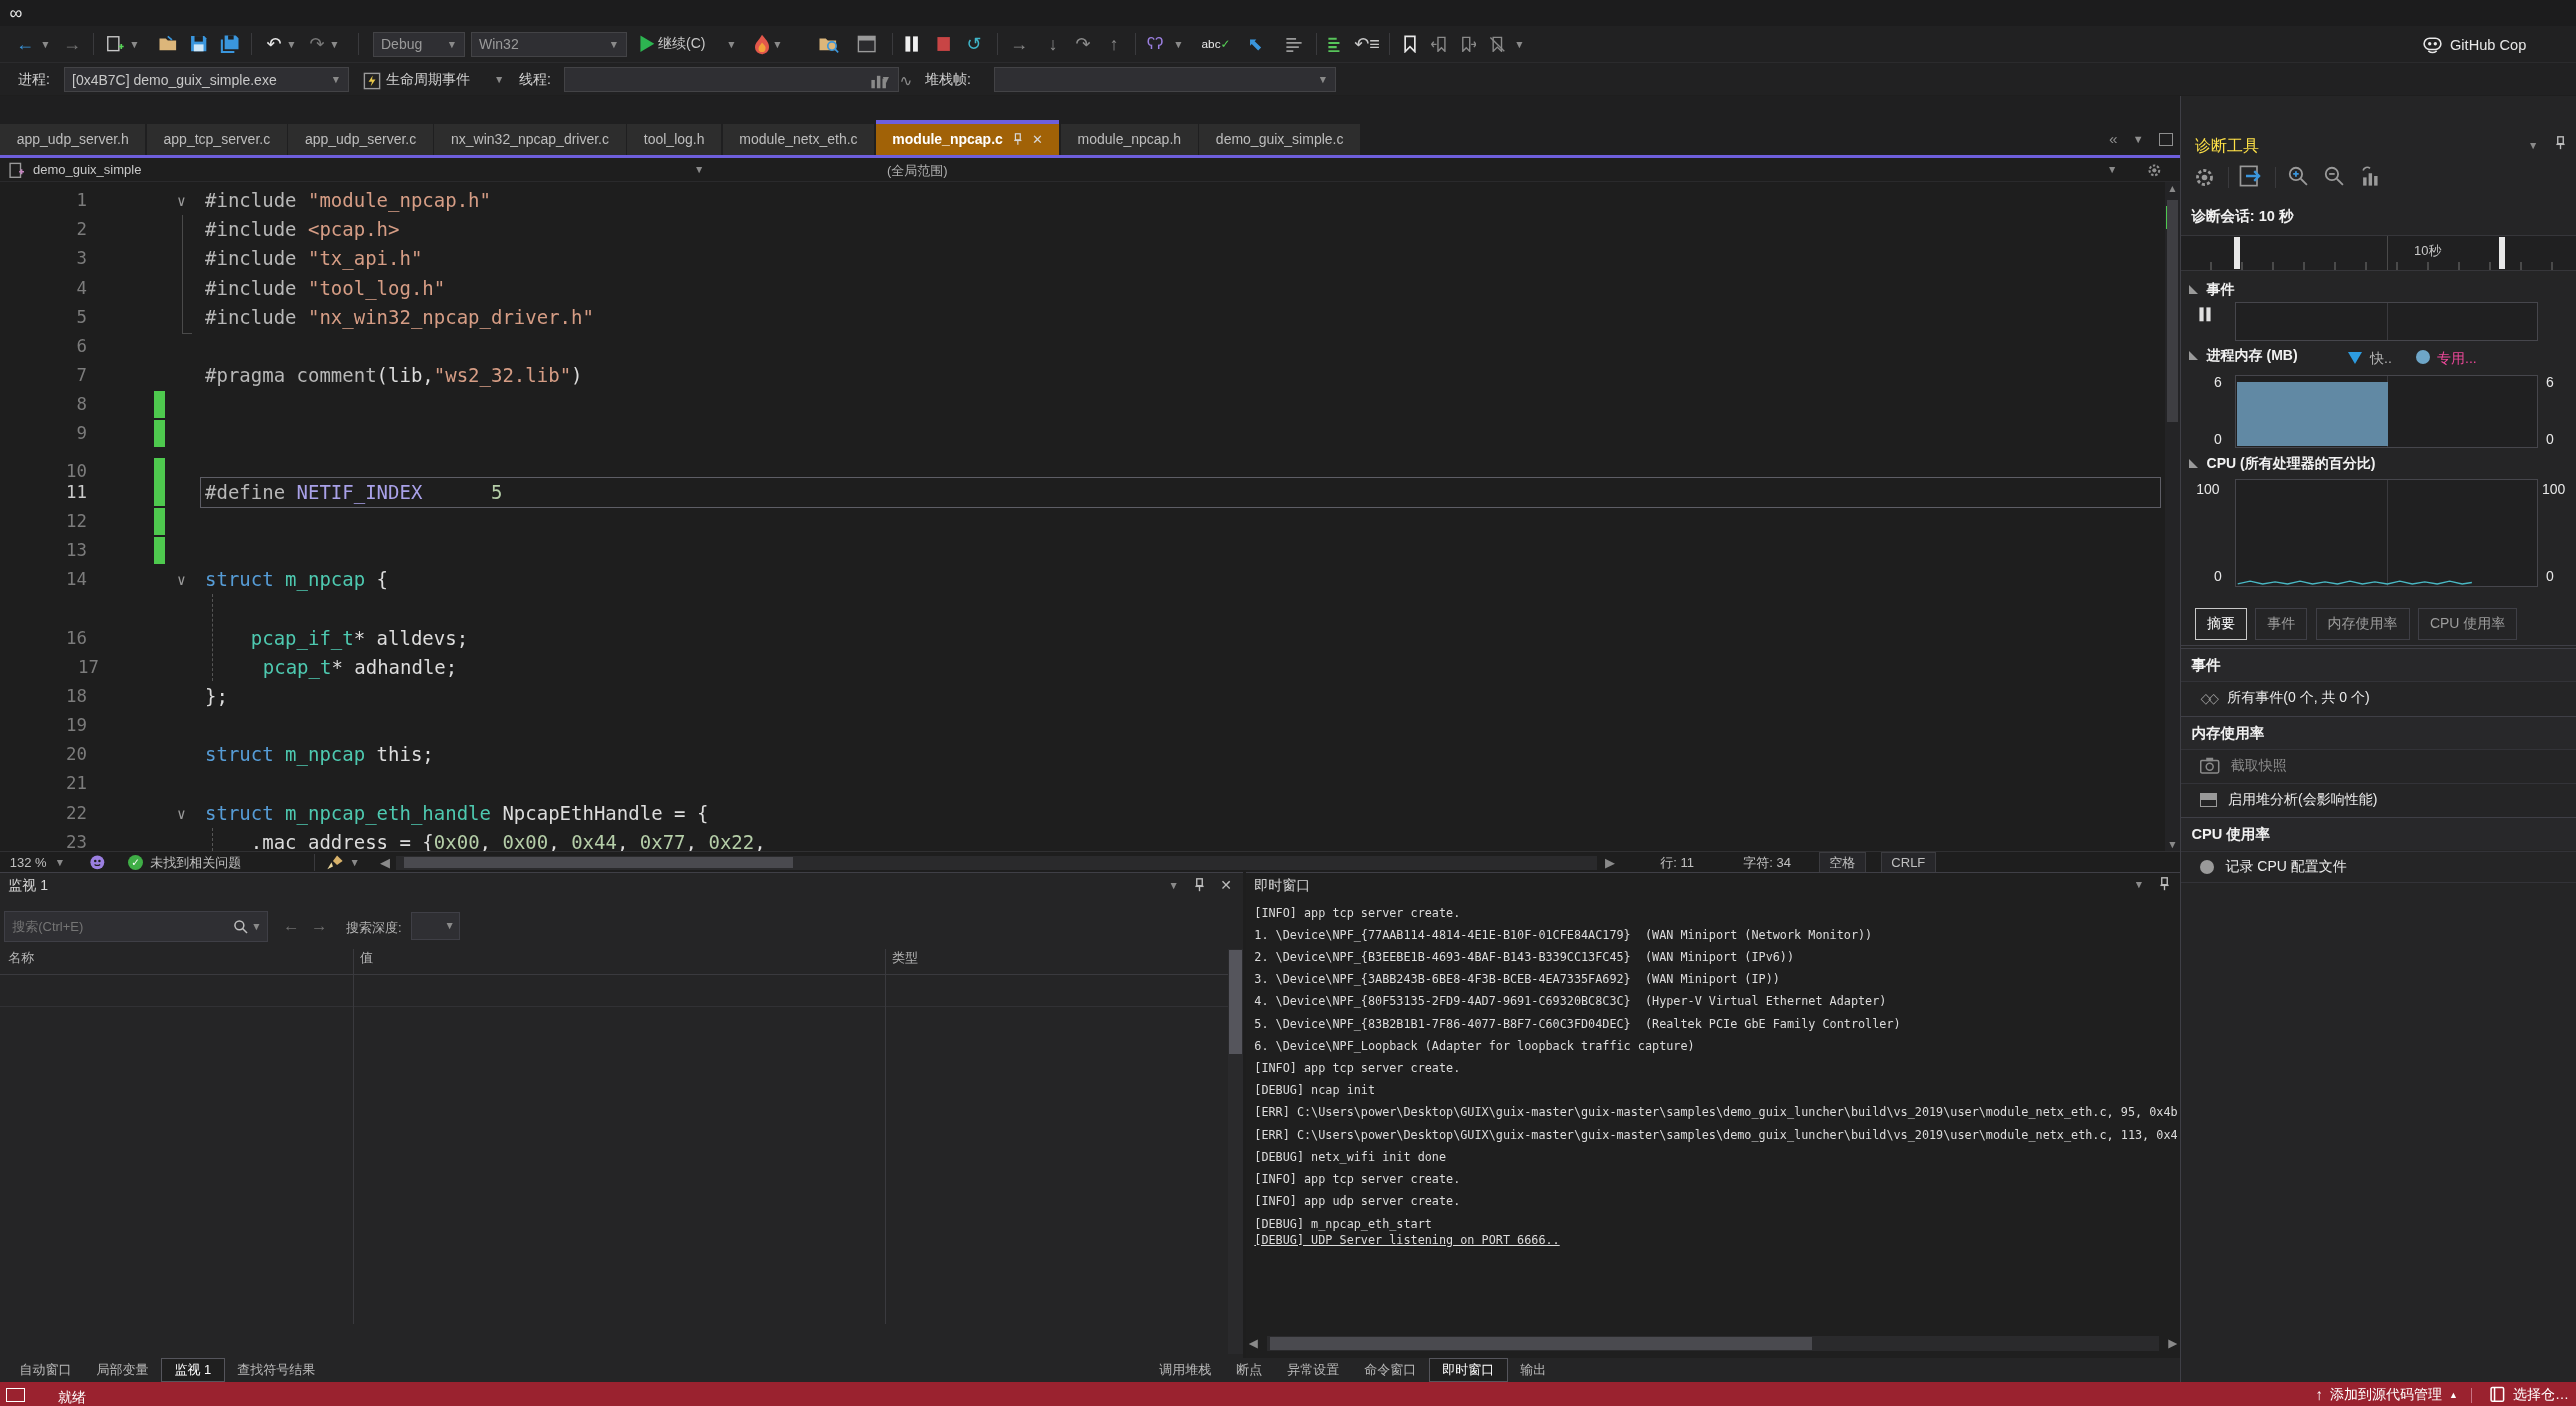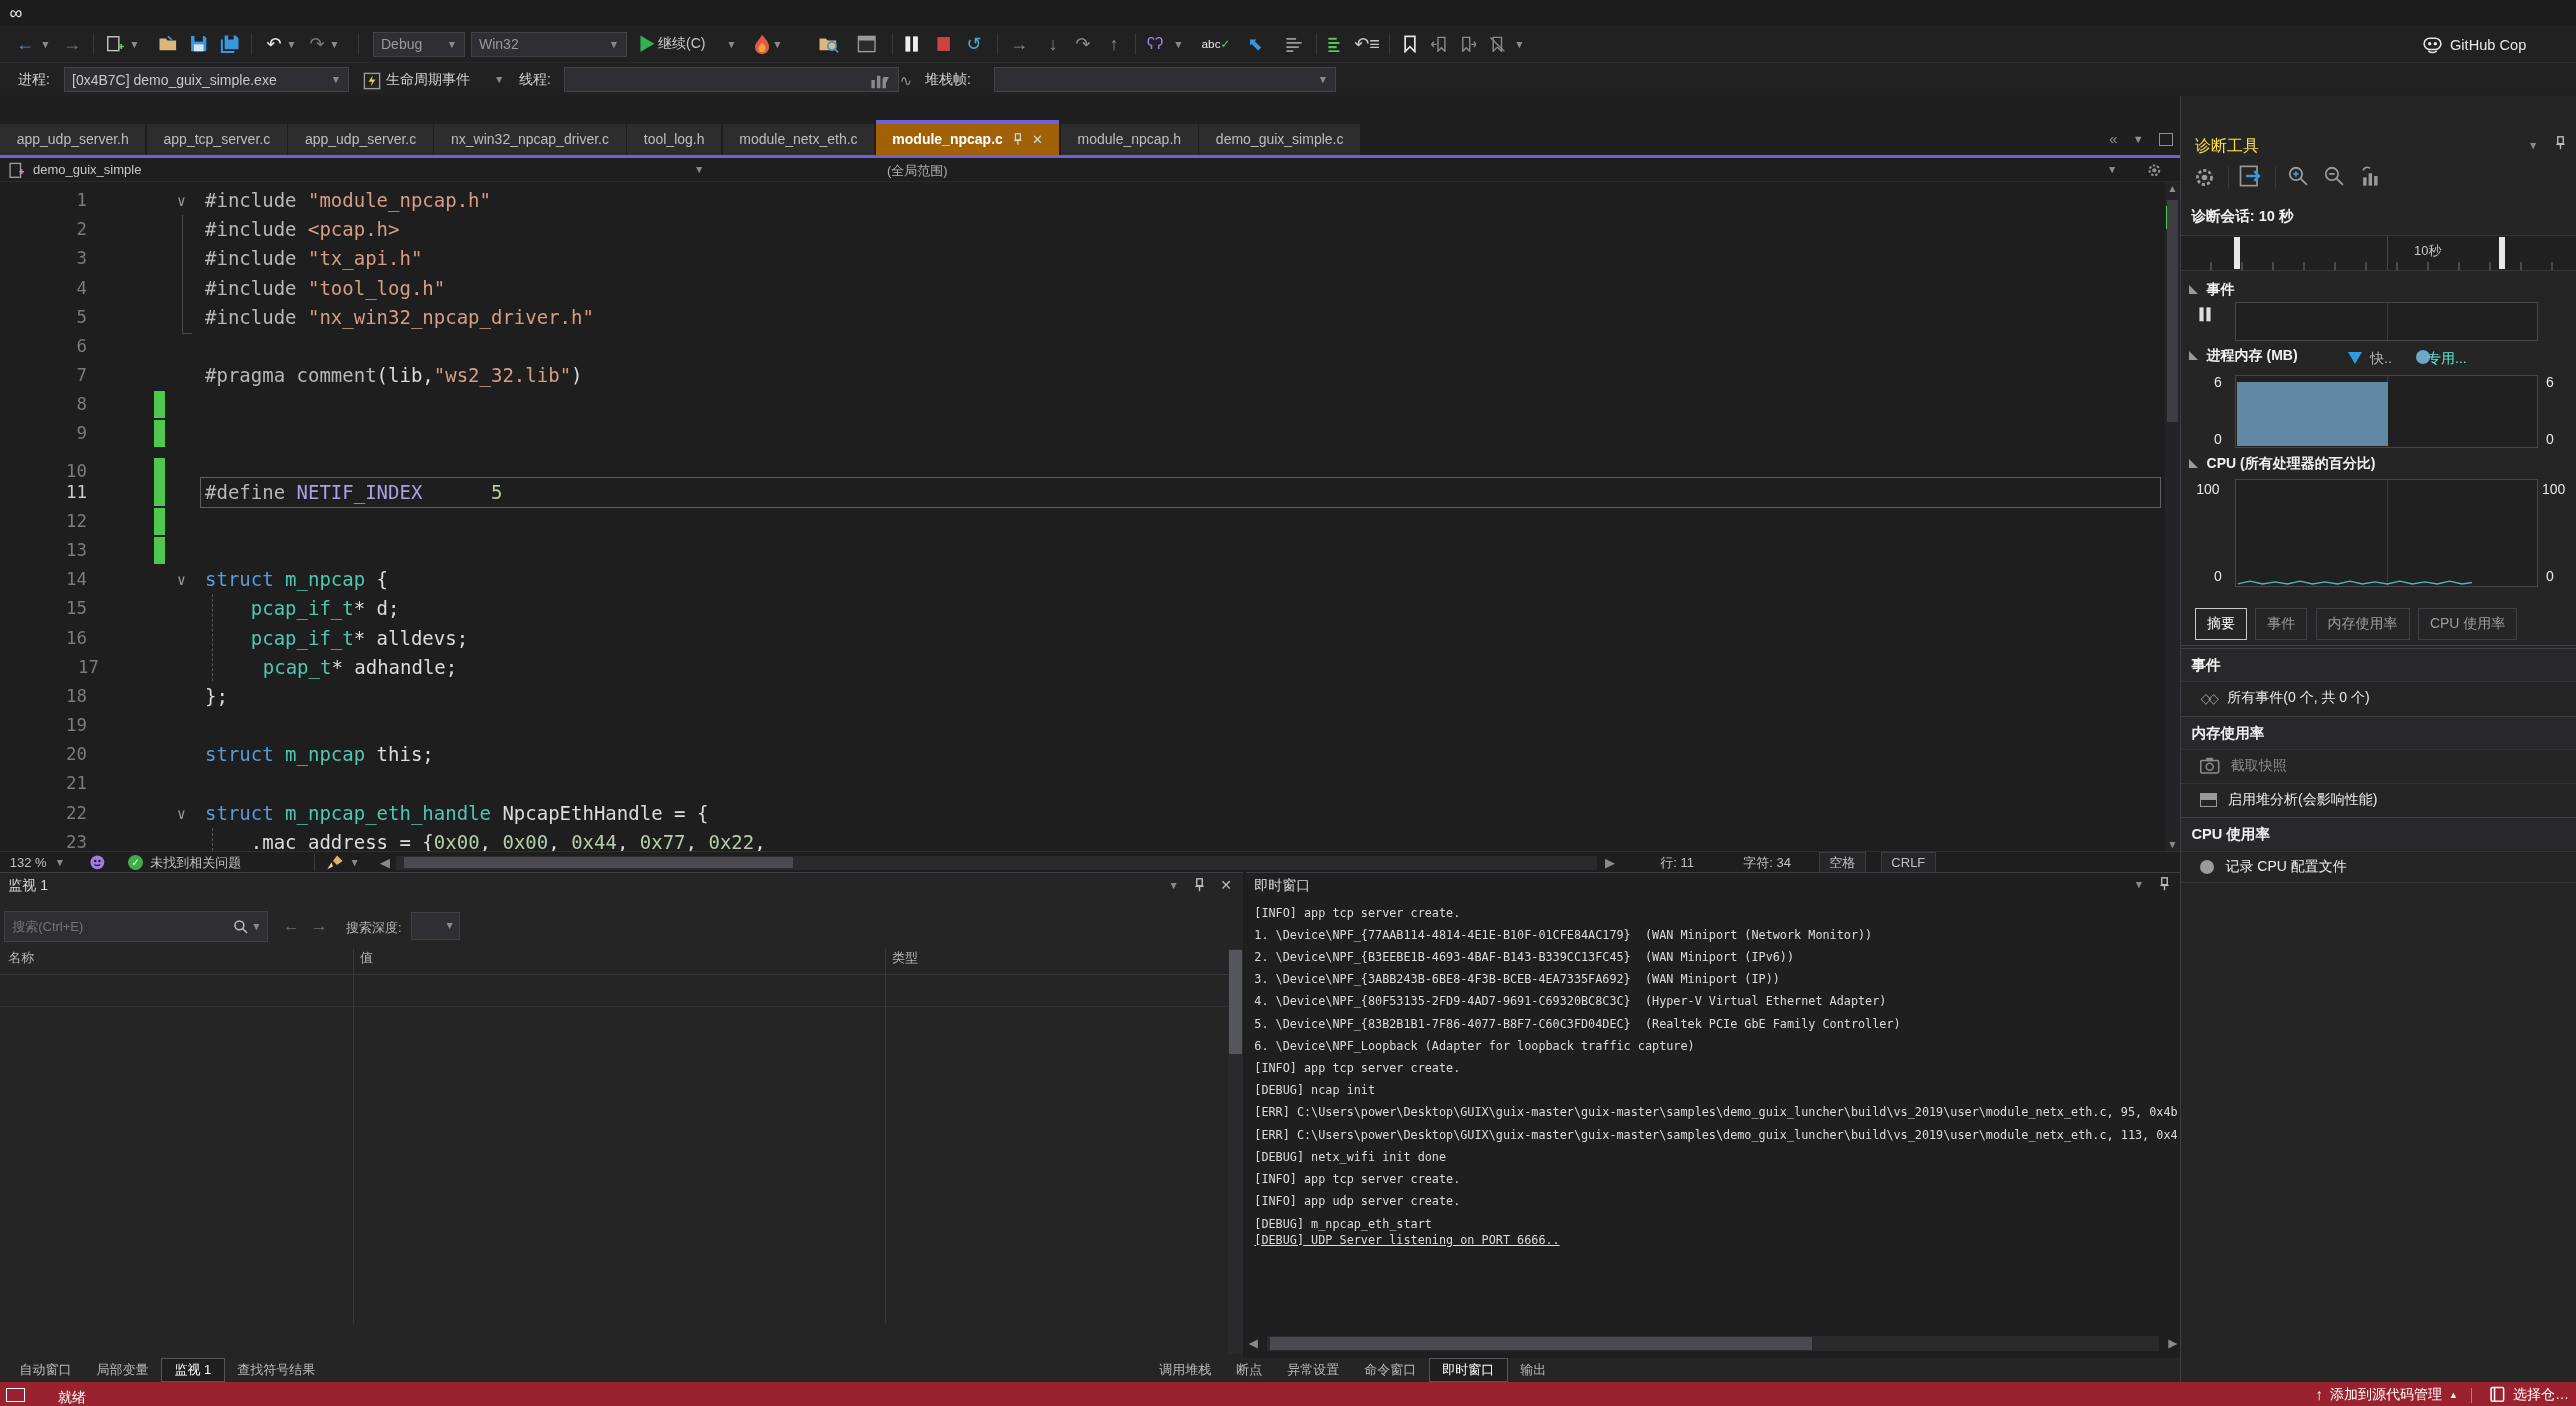--- a/index.html
+++ b/index.html
@@ -384,21 +384,20 @@
         <div class="line" style="top: 150px;"><div class="num">6</div><div class="txt"></div></div>
         <div class="line" style="top: 179px;"><div class="num">7</div><div class="txt"><span class="c-d">#pragma comment</span><span class="c-p">(lib,</span><span class="c-s">"ws2_32.lib"</span><span class="c-p">)</span></div></div>
         <div class="line" style="top: 208px;"><div class="num">8</div><div class="chbar"></div><div class="txt"></div></div>
         <div class="line" style="top: 237px;"><div class="num">9</div><div class="chbar"></div><div class="txt"></div></div>
         <div class="line" style="top: 275px;"><div class="num">10</div><div class="chbar"></div><div class="txt"></div></div>
         <div class="line cur" style="top: 296px;"><div class="num">11</div><div class="chbar"></div><div class="txt"><span class="c-d">#define </span><span class="c-m">NETIF_INDEX</span><span class="c-p">      </span><span class="c-n">5</span></div></div>
         <div class="curbox" style="top: 295px;"></div>
         <div class="line" style="top: 325px;"><div class="num">12</div><div class="chbar"></div><div class="txt"></div></div>
         <div class="line" style="top: 354px;"><div class="num">13</div><div class="chbar"></div><div class="txt"></div></div>
         <div class="line" style="top: 383px;"><div class="num">14</div><div class="fold">∨</div><div class="txt"><span class="c-k">struct </span><span class="c-t">m_npcap</span><span class="c-p"> {</span></div></div>
-        <div class="line" style="top: 412px;"><div class="num">15</div><div class="txt"><span class="c-p">    </span><span class="c-t">pcap_if_t</span><span class="c-p">* </span><span class="c-i">d</span><span class="c-p">;</span></div></div>
         <div class="line" style="top: 442px;"><div class="num">16</div><div class="txt"><span class="c-p">    </span><span class="c-t">pcap_if_t</span><span class="c-p">* </span><span class="c-i">alldevs</span><span class="c-p">;</span></div></div>
         <div class="line" style="top: 471px; margin-left: 12px;"><div class="num">17</div><div class="txt"><span class="c-p">    </span><span class="c-t">pcap_t</span><span class="c-p">* </span><span class="c-i">adhandle</span><span class="c-p">;</span></div></div>
         <div class="line" style="top: 500px;"><div class="num">18</div><div class="txt"><span class="c-p">};</span></div></div>
         <div class="line" style="top: 529px;"><div class="num">19</div><div class="txt"></div></div>
         <div class="line" style="top: 558px;"><div class="num">20</div><div class="txt"><span class="c-k">struct </span><span class="c-t">m_npcap</span><span class="c-i"> this</span><span class="c-p">;</span></div></div>
         <div class="line" style="top: 587px;"><div class="num">21</div><div class="txt"></div></div>
         <div class="line" style="top: 617px;"><div class="num">22</div><div class="fold">∨</div><div class="txt"><span class="c-k">struct </span><span class="c-t">m_npcap_eth_handle</span><span class="c-i"> NpcapEthHandle</span><span class="c-p"> = {</span></div></div>
         <div class="line" style="top: 646px;"><div class="num">23</div><div class="txt"><span class="c-p">    </span><span class="c-i">.mac_address</span><span class="c-p"> = {</span><span class="c-n">0x00</span><span class="c-p">, </span><span class="c-n">0x00</span><span class="c-p">, </span><span class="c-n">0x44</span><span class="c-p">, </span><span class="c-n">0x77</span><span class="c-p">, </span><span class="c-n">0x22</span><span class="c-p">,</span></div></div>
       </div>
     <div id="vscroll">
@@ -610,21 +609,21 @@
   <div class="chartbox" style="top:206px;height:39px">
       <div class="mid"></div>
     </div>
 
   <div class="abs" style="left:8.3px;top:251px">
     <span class="tri"></span><b style="color:#f2f2f2">进程内存 (MB)</b>
   </div>
   <span class="abs" style="left:167px;top:256px;width:0;height:0;border-left:7.6px solid transparent;border-right:7.6px solid transparent;border-top:12.5px solid #2d9ce0"></span>
   <span class="abs" style="left:189px;top:254px;color:#b5b5b5">快..</span>
   <span class="abs" style="left:235px;top:254px;width:14px;height:14px;border-radius:50%;background:#6ea6c8"></span>
-  <span class="abs" style="left:246px;top:254px;color:#5eead4">专用...</span>
+  <span class="abs" style="left:256px;top:254px;color:#ec4899">专用...</span>
 
   <span class="axlab" style="left:33px;top:278px">6</span>
   <span class="axlab" style="left:33px;top:335px">0</span>
   <div class="chartbox" style="top:279px;height:73px">
     <div class="mid"></div>
     <div id="mem-fill" style="position: absolute; left: 1.4px; top: 5.6px; bottom: 0.7px; background: rgb(97, 137, 164); width: 151px;"></div>
   </div>
   <span class="axlab" style="left:365px;top:278px">6</span>
   <span class="axlab" style="left:365px;top:335px">0</span>
 

